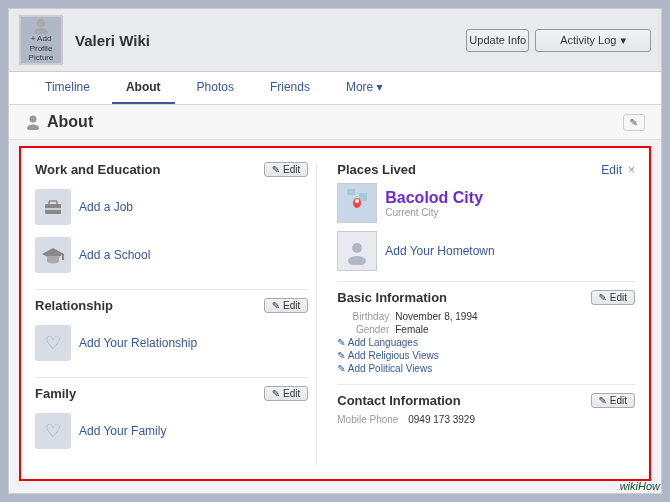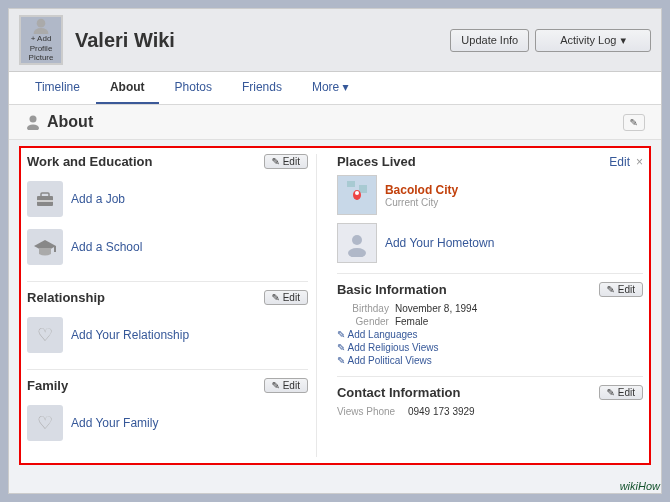--- a/index.html
+++ b/index.html
@@ -47,34 +47,34 @@
       cursor: pointer;
       position: relative;
     }
     .profile-pic-placeholder .add-profile-label {
       font-size: 8px;
       color: #333;
       text-align: center;
       line-height: 1.2;
     }
     .profile-name {
-      font-size: 20px;
+      font-size: 15px;
       font-weight: bold;
       color: #333;
       flex: 1;
     }
     .profile-buttons {
       display: flex;
       gap: 6px;
     }
     .btn-profile {
       background: linear-gradient(to bottom, #f2f3f5, #e4e6eb);
       border: 1px solid #999;
       border-radius: 3px;
-      padding: 4px 10px;
+      padding: 4px 2px;
       font-size: 11px;
       cursor: pointer;
       color: #333;
     }
     .btn-activity {
       background: linear-gradient(to bottom, #f2f3f5, #e4e6eb);
       border: 1px solid #999;
       border-radius: 3px;
       padding: 4px 24px;
       font-size: 11px;
@@ -82,22 +82,22 @@
       color: #333;
       display: flex;
       align-items: center;
       gap: 4px;
     }
     
     .nav-tabs {
       background: #fff;
       border-bottom: 1px solid #d8d8d8;
       display: flex;
-      gap: 2px;
-      padding: 0 12px;
+      gap: 8px;
+      padding: 0 22px;
     }
     .nav-tab {
       padding: 8px 14px;
       font-size: 12px;
       color: #365899;
       cursor: pointer;
       border-bottom: 2px solid transparent;
     }
     .nav-tab.active {
       color: #333;
@@ -139,21 +139,21 @@
     .main-content {
       background: #f0f2f5;
       padding: 6px 10px;
       height: calc(100% - 120px);
       overflow: hidden;
     }
     
     .red-bordered {
       border: 2px solid #e00;
       background: #fff;
-      padding: 6px;
+      padding: 14px;
       display: flex;
       gap: 12px;
     }
     .left-column {
       width: 48%;
       padding-right: 8px;
       border-right: 1px solid #e8e8e8;
     }
     .right-column {
       width: 52%;
@@ -231,22 +231,22 @@
       width: 40px;
       height: 40px;
       background: #c8d8e8;
       border: 1px solid #ccc;
       display: flex;
       align-items: center;
       justify-content: center;
       font-size: 16px;
     }
     .place-info .place-name {
-      font-size: 12px;
-      color: #c2410c;
+      font-size: 16px;
+      color: #6d28d9;
       font-weight: bold;
     }
     .place-info .place-type {
       font-size: 10px;
       color: #999;
     }
     .add-place-link {
       font-size: 11px;
       color: #365899;
       cursor: pointer;
@@ -487,21 +487,21 @@
           </div>
 
           <hr class="section-divider">
 
           <div class="section">
             <div class="section-header">
               <span class="section-title">Contact Information</span>
               <button class="edit-btn">✎ Edit</button>
             </div>
             <div class="contact-row">
-              <span class="contact-label">Views Phone</span>
+              <span class="contact-label">Mobile Phone</span>
               <span class="contact-value">0949 173 3929</span>
             </div>
           </div>
         </div>
       </div>
     </div>
   </div>
 
   <div class="wikihow-mark">wikiHow</div>
 </div>

